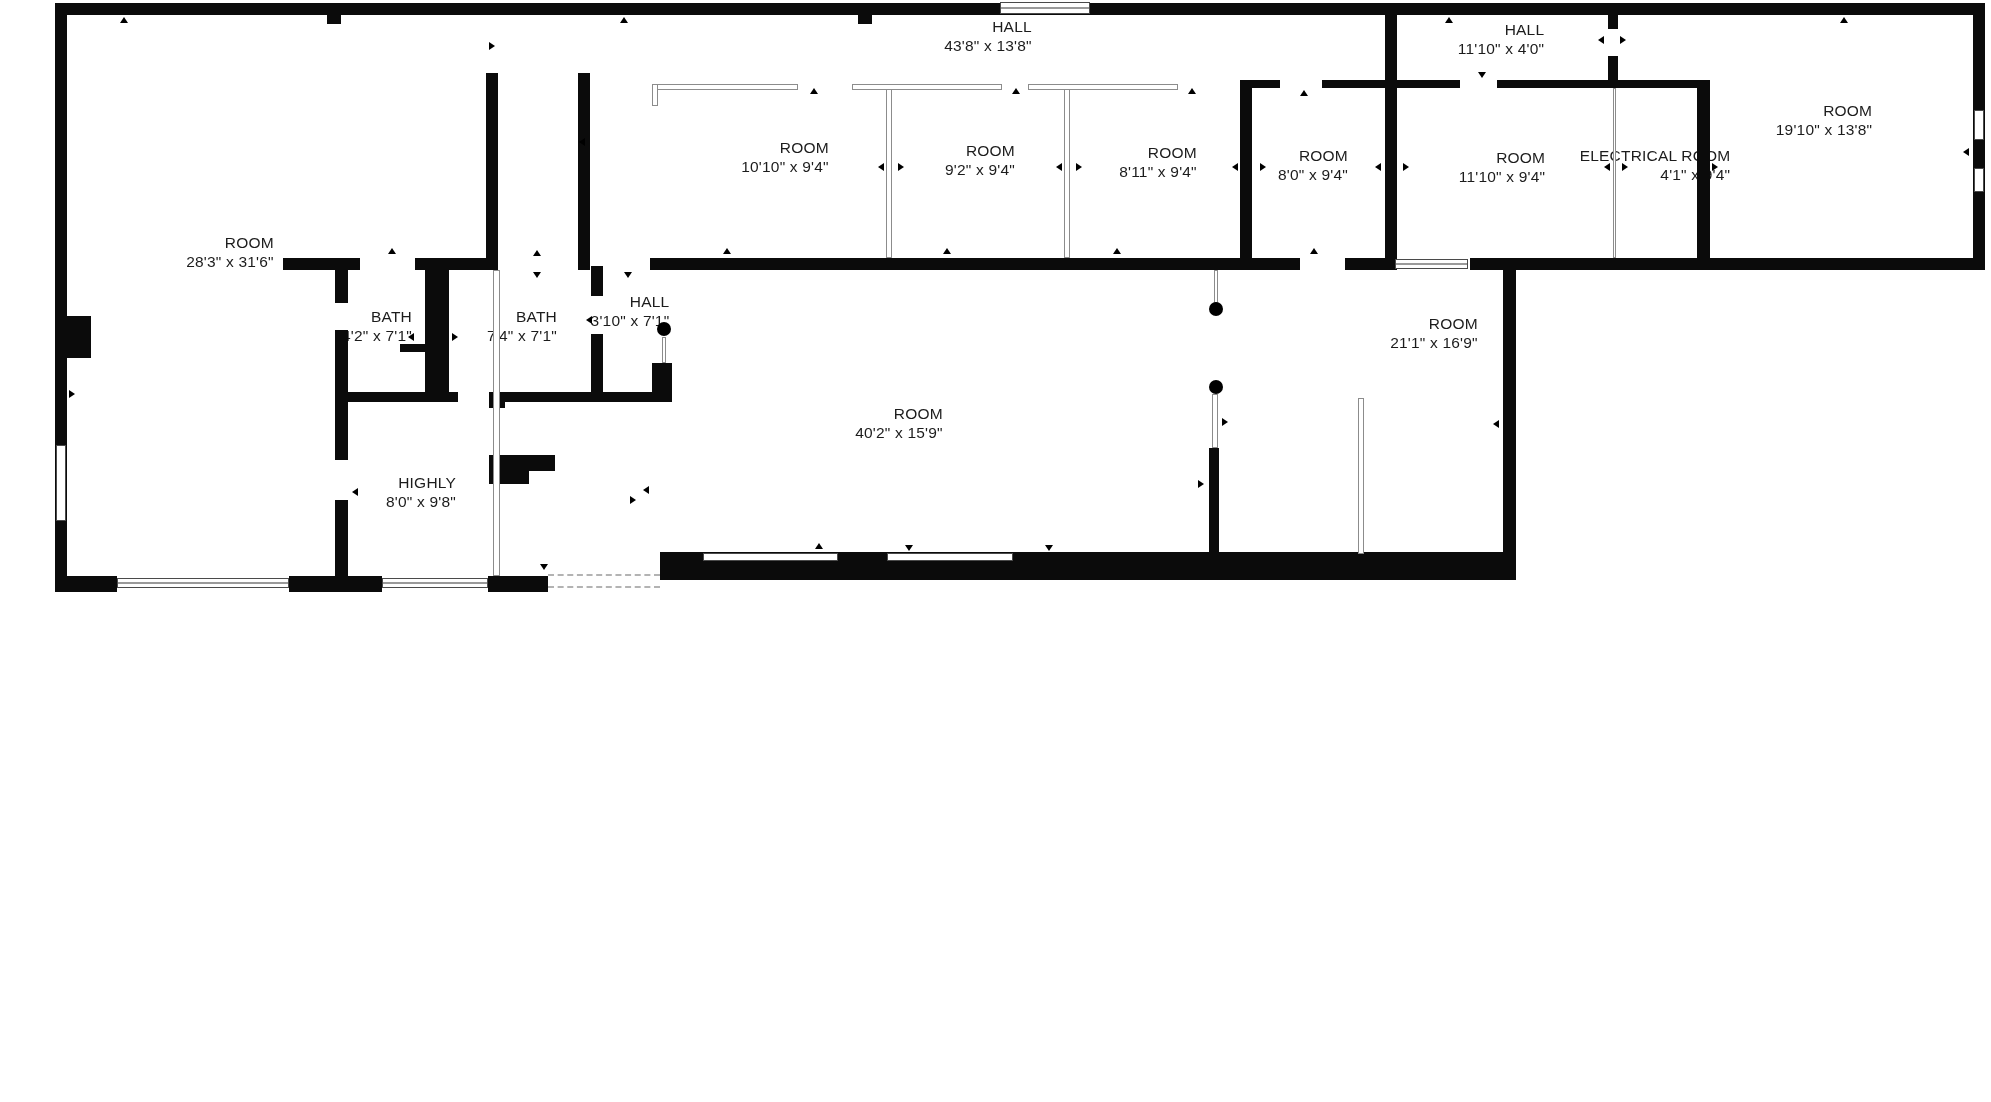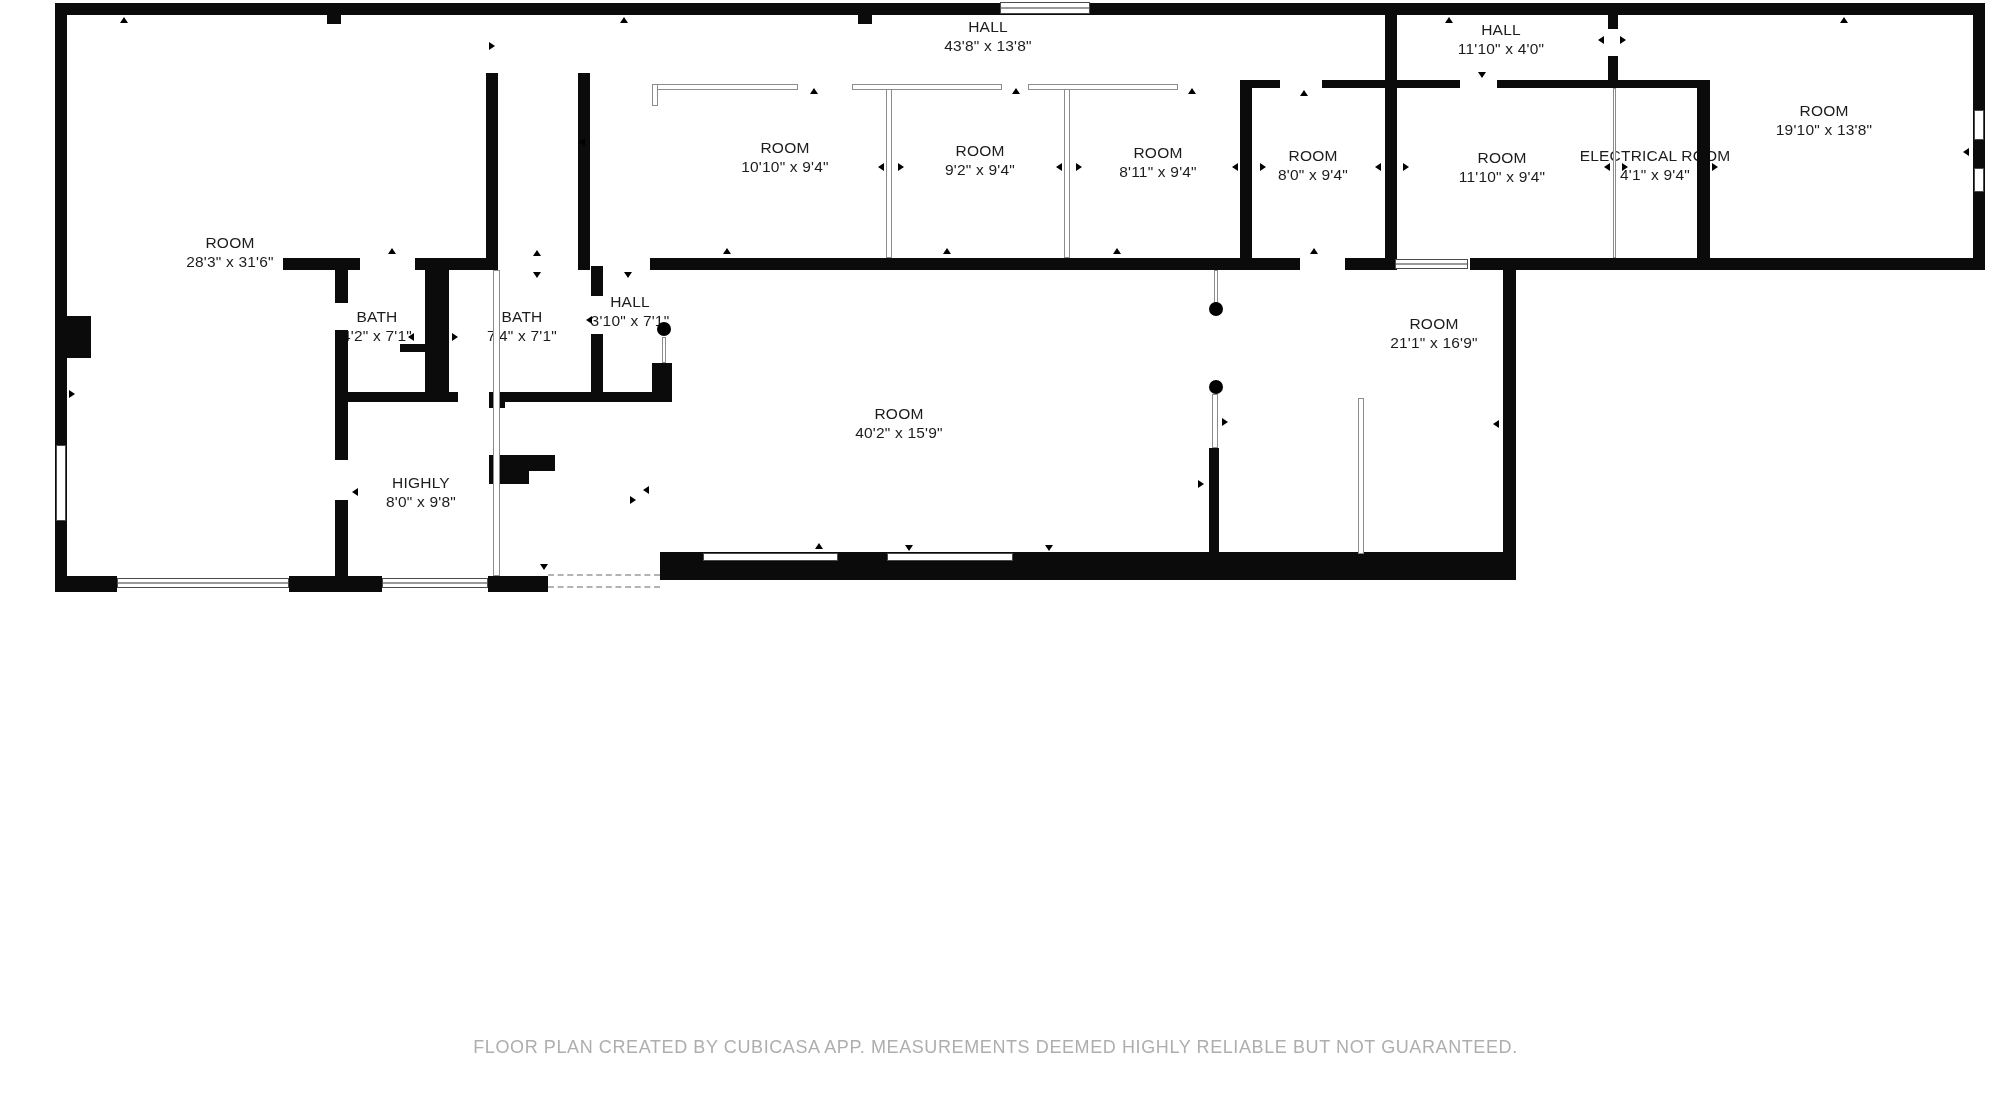--- a/index.html
+++ b/index.html
@@ -11,21 +11,21 @@
   .win.h{background:linear-gradient(#fff 42%, #9a9a9a 42%, #9a9a9a 58%, #fff 58%);}
   .thin{position:absolute;background:#fff;border:1px solid #8c8c8c;box-sizing:border-box;}
   .dash{position:absolute;height:0;border-top:2px dashed #b3b3b3;}
   .dot{position:absolute;background:#000;border-radius:50%;}
   .tk{position:absolute;width:0;height:0;}
   .tk.u{border-left:4px solid transparent;border-right:4px solid transparent;border-bottom:6px solid #000;}
   .tk.d{border-left:4px solid transparent;border-right:4px solid transparent;border-top:6px solid #000;}
   .tk.l{border-top:4px solid transparent;border-bottom:4px solid transparent;border-right:6px solid #000;}
   .tk.r{border-top:4px solid transparent;border-bottom:4px solid transparent;border-left:6px solid #000;}
   
-  .lbl{position:absolute;transform:translateX(-50%);text-align:center;
+  .lbl{position:absolute;transform:translateX(-50%);text-align:right;
        font-size:15.5px;line-height:1.22;color:#1c1c1c;letter-spacing:.2px;white-space:nowrap;}
   .lbl .nm,.lbl .dm{display:block;}
   
   #logo{position:absolute;left:0;top:1024px;width:250px;height:78px;background:#54575a;}
   #logo .inner{position:absolute;left:18px;top:12px;}
   .brand{font-family:"DejaVu Serif", serif;font-weight:700;font-size:42px;line-height:50px;
          color:#f4f3f1;letter-spacing:-1px;}
   .star{position:absolute;left:118px;top:-4px;font-size:17px;color:#e8713a;
         font-family:"DejaVu Sans", sans-serif;}
   .tm{position:absolute;left:136px;top:-2px;font-size:10px;color:#d2d3d4;}
@@ -214,15 +214,14 @@
       <div class="tk l" style="left: 643px; top: 486px;"></div>
       <div class="tk d" style="left: 540px; top: 564px;"></div>
       <div class="tk d" style="left: 905px; top: 545px;"></div>
       <div class="tk d" style="left: 1045px; top: 545px;"></div>
       <div class="tk u" style="left: 815px; top: 543px;"></div>
       <div class="tk r" style="left: 1222px; top: 418px;"></div>
       <div class="tk l" style="left: 1493px; top: 420px;"></div>
       <div class="tk r" style="left: 1198px; top: 480px;"></div>
     </div>
 
-  <div id="disclaimer">FLOOR PLAN CREATED BY CUBICASA APP. MEASUREMENTS DEEMED HIGHLY RELIABLE BUT NOT GUARANTEED.</div>
 
 </div>
 
 </body></html>

